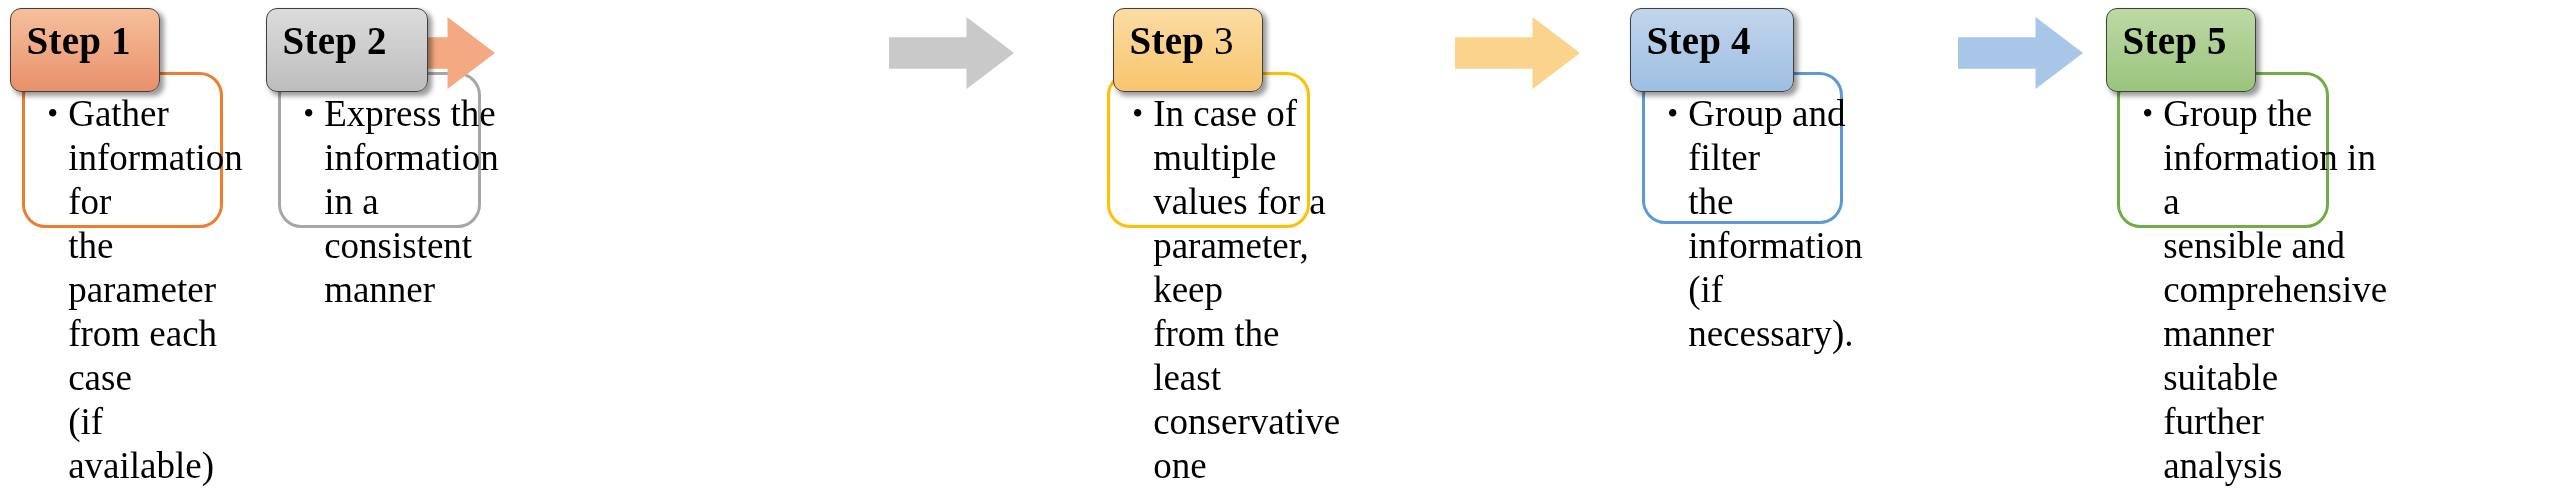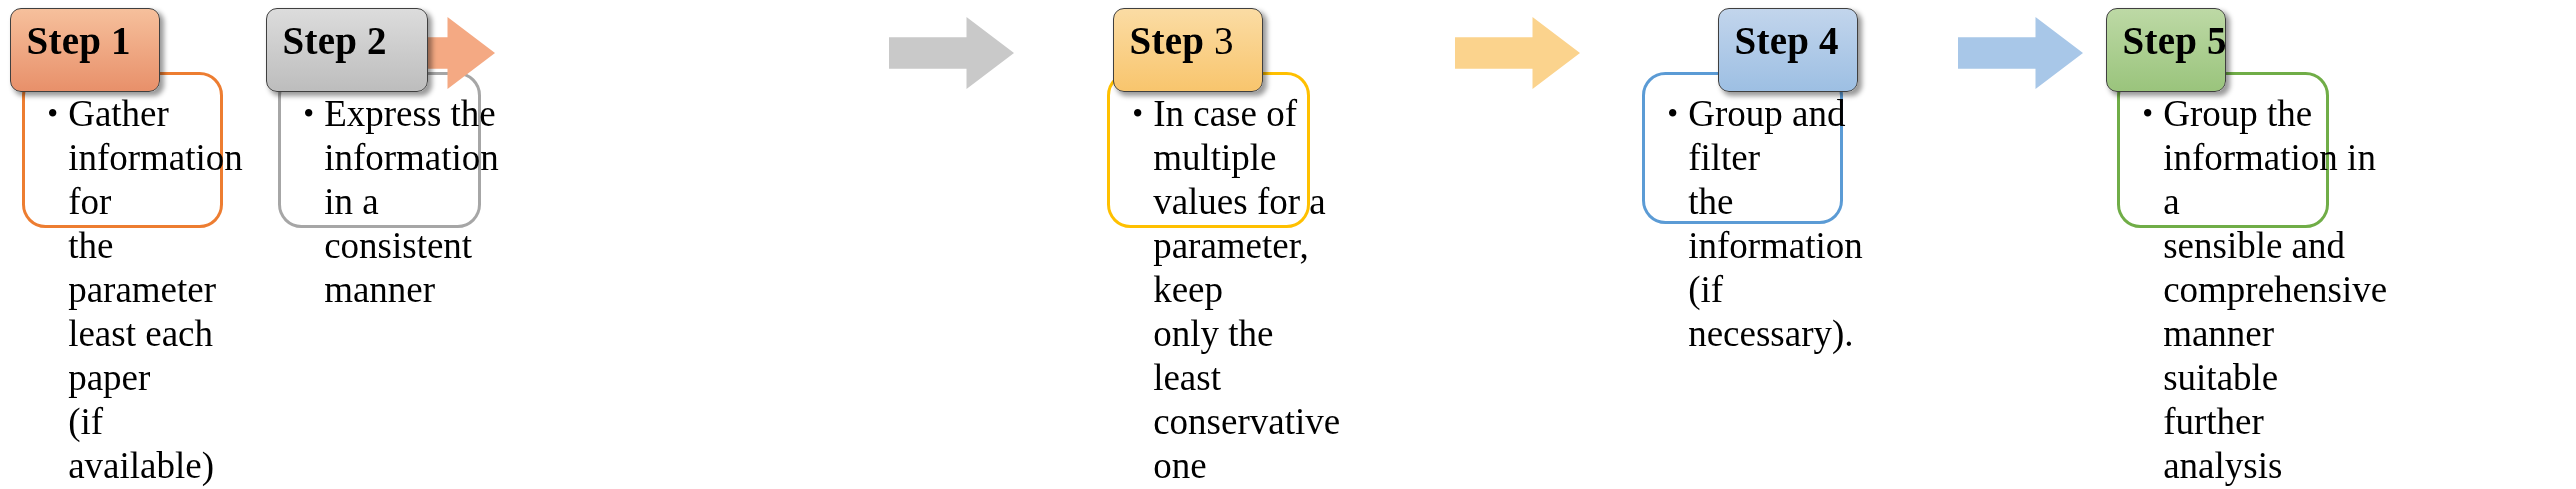--- a/index.html
+++ b/index.html
@@ -81,21 +81,21 @@
 
 <div id="flow">
     <div class="step">
       <div class="card" style="left: 22px; width: 201px; top: 72px; height: 156px; border-color: rgb(237, 125, 49);">
         <div class="card-inner">
           <div class="bullet-row">
             <span class="bullet-dot">•</span>
             <span class="bullet-text">Gather
 information for
 the parameter
-least each paper
+from each case
 (if available)</span>
           </div>
         </div>
       </div>
       <div class="tab" style="left: 10px; width: 150px; background: linear-gradient(rgb(246, 192, 156) 0%, rgb(232, 144, 106) 100%);">
         <div class="tab-label"><b>Step</b> <b>1</b></div>
       </div>
     </div>
     <div class="step">
       <div class="card" style="left: 278px; width: 203px; top: 72px; height: 156px; border-color: rgb(166, 166, 166);">
@@ -114,59 +114,59 @@
       </div>
     </div>
     <div class="step">
       <div class="card" style="left: 1107px; width: 203px; top: 72px; height: 156px; border-color: rgb(255, 192, 0);">
         <div class="card-inner">
           <div class="bullet-row">
             <span class="bullet-dot">•</span>
             <span class="bullet-text">In case of multiple
 values for a
 parameter, keep
-only the least
+from the least
 conservative one</span>
           </div>
         </div>
       </div>
       <div class="tab" style="left: 1096px; width: 150px; background: linear-gradient(rgb(251, 220, 164) 0%, rgb(248, 197, 109) 100%); margin-left: 17px;">
         <div class="tab-label"><b>Step</b> <i>3</i></div>
       </div>
     </div>
     <div class="step">
       <div class="card" style="left: 1642px; width: 201px; top: 72px; height: 152px; border-color: rgb(91, 155, 213);">
         <div class="card-inner">
           <div class="bullet-row">
             <span class="bullet-dot">•</span>
             <span class="bullet-text">Group and filter
 the information
 (if necessary).</span>
           </div>
         </div>
       </div>
-      <div class="tab" style="left: 1718px; width: 140px; background: linear-gradient(rgb(194, 213, 236) 0%, rgb(157, 191, 227) 100%);">
+      <div class="tab" style="left: 1630px; width: 164px; background: linear-gradient(rgb(194, 213, 236) 0%, rgb(157, 191, 227) 100%);">
         <div class="tab-label"><b>Step</b> <b>4</b></div>
       </div>
     </div>
     <div class="step">
       <div class="card" style="left: 2117px; width: 212px; top: 72px; height: 156px; border-color: rgb(112, 173, 71);">
         <div class="card-inner">
           <div class="bullet-row">
             <span class="bullet-dot">•</span>
             <span class="bullet-text">Group the
 information in a
 sensible and
 comprehensive
 manner suitable
 further analysis</span>
           </div>
         </div>
       </div>
-      <div class="tab" style="left: 2106px; width: 120px; background: linear-gradient(rgb(189, 217, 165) 0%, rgb(154, 196, 124) 100%);">
+      <div class="tab" style="left: 2106px; width: 150px; background: linear-gradient(rgb(189, 217, 165) 0%, rgb(154, 196, 124) 100%);">
         <div class="tab-label"><b>Step</b> <b>5</b></div>
       </div>
     </div>
     <div class="arrow" style="left: 370px; top: 17px; width: 125px; height: 72px;">
       <svg width="125" height="72" viewBox="0 0 160 92">
         <polygon points="0,25.76 99.2,25.76 99.2,0 160,46 99.2,92 99.2,66.24 0,66.24" fill="#F4A983"></polygon>
       </svg>
     </div>
     <div class="arrow" style="left: 889px; top: 17px; width: 125px; height: 72px;">
       <svg width="125" height="72" viewBox="0 0 160 92">

